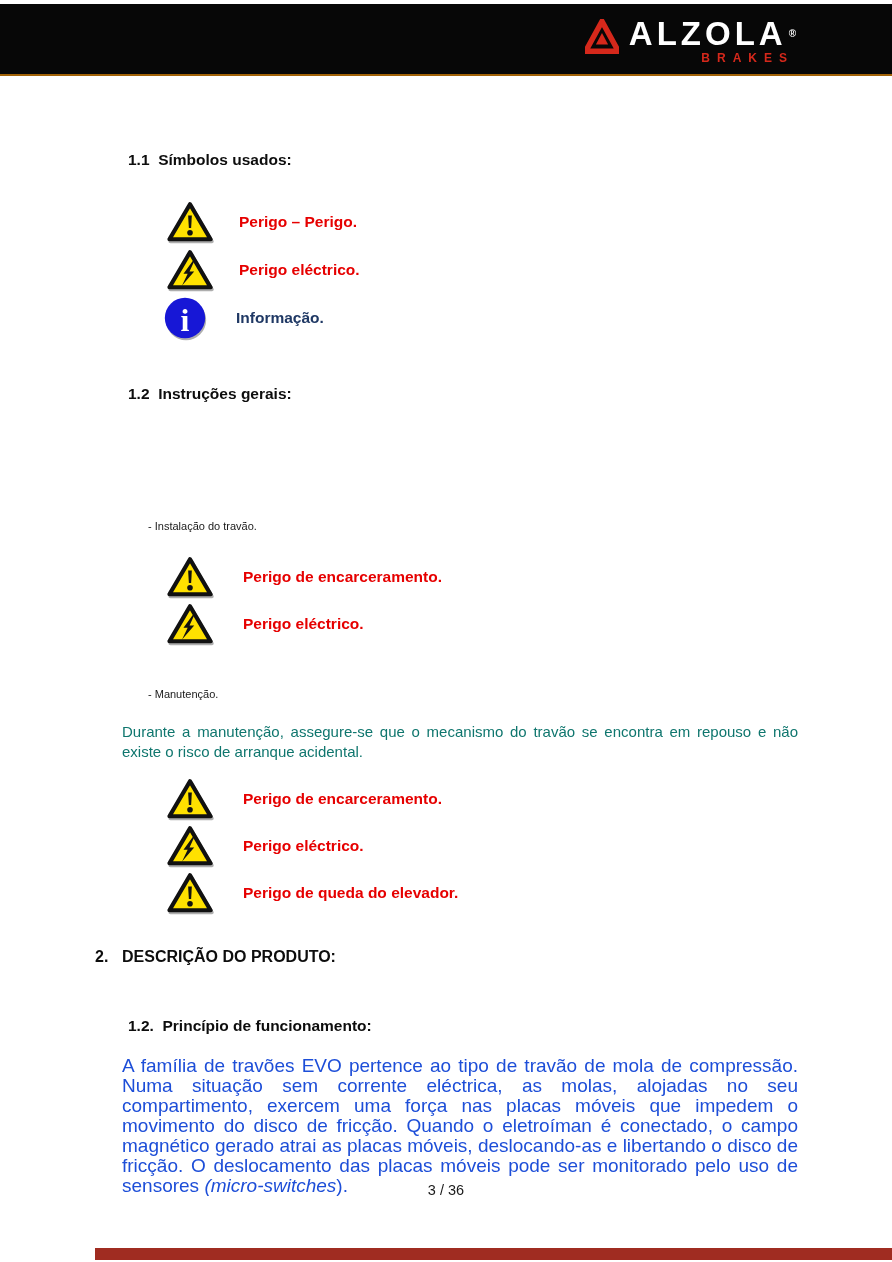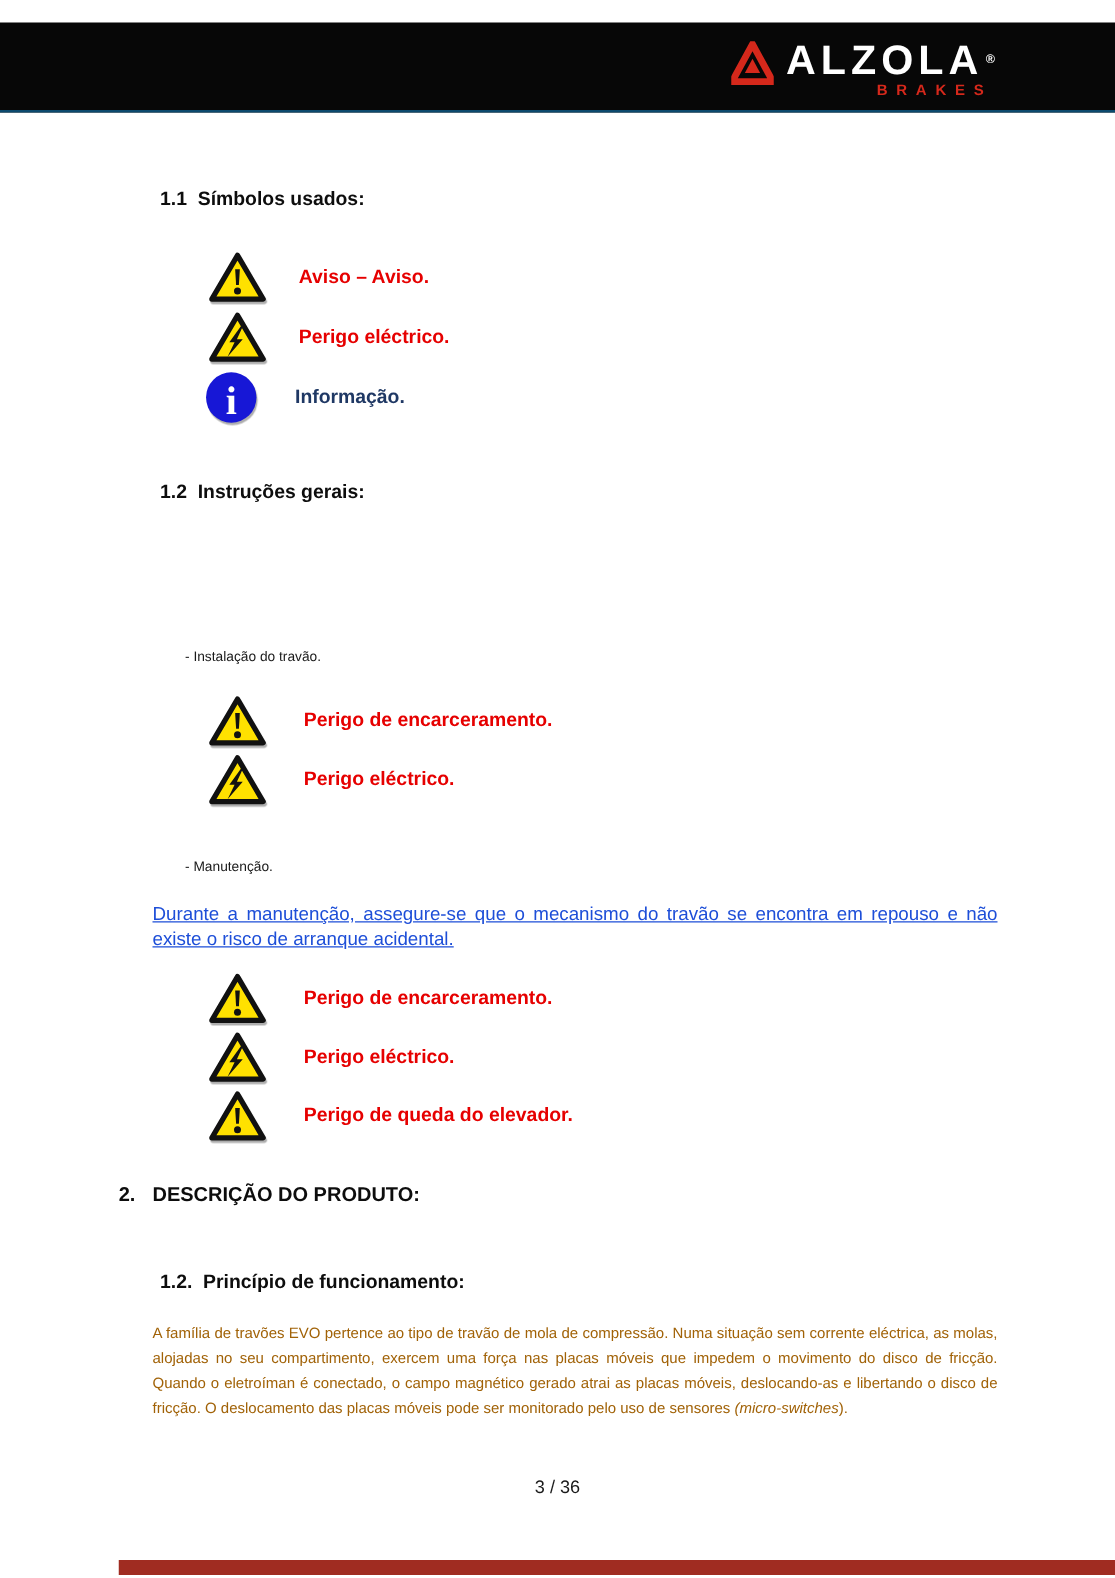--- a/index.html
+++ b/index.html
@@ -6,23 +6,23 @@
   .page{
     position:relative;
     width:892px;height:1262px;
     background:#ffffff;
     font-family:"Liberation Sans", sans-serif;
     color:#1a1a1a;
     overflow:hidden;
   }
   
   .header{
-    position:absolute;left:0;top:18px;width:892px;height:70px;
+    position:absolute;left:0;top:4px;width:892px;height:70px;
     background:#070707;
-    border-bottom:2px solid #0c4a6e;
+    border-bottom:2px solid #a16207;
   }
   .logo{
     position:absolute;right:96px;top:13px;
     display:flex;align-items:flex-start;gap:10px;
   }
   .logo-triangle{width:34px;height:36px;margin-top:2px;}
   .logo-textblock{display:flex;flex-direction:column;align-items:flex-end;}
   .logo-word{
     color:#ffffff;font-weight:bold;font-size:33px;line-height:33px;
     letter-spacing:4px;white-space:nowrap;
@@ -42,25 +42,25 @@
   .sym-label{font-size:15.5px;font-weight:bold;white-space:nowrap;}
   .red-label{color:#e60000;}
   .navy-label{color:#1f3864;}
   
   .info-note{
     position:absolute;font-size:15.5px;font-weight:bold;color:#1f3864;
     width:560px;line-height:20px;
   }
   .list-item{position:absolute;font-size:11px;color:#1a1a1a;white-space:nowrap;}
   .para{
-    position:absolute;font-size:15px;color:#1d4ed8;
-    text-align:justify;line-height:19.5px;text-decoration:underline;
+    position:absolute;font-size:15px;color:#0f766e;
+    text-align:justify;line-height:19.5px;
   }
   .para2{
-    position:absolute;font-size:12px;color:#a16207;
+    position:absolute;font-size:19px;color:#1d4ed8;
     text-align:justify;line-height:20px;
   }
   .italic{font-style:italic;}
   
   .page-number{
     position:absolute;left:0;top:1182px;width:892px;
     text-align:center;font-size:14.5px;color:#1a1a1a;
   }
   .footer-bar{
     position:absolute;left:95px;right:0;top:1248px;height:12px;
@@ -106,21 +106,21 @@
 
   <div class="h-sub" style="left:128px;top:151px;">
     <span>1.1</span>&nbsp;
     <span>Símbolos usados:</span>
   </div>
 
   <div class="sym-row" style="left:163px;top:201px;gap:22px;">
     <svg class="sym-icon" width="54" height="42" viewBox="0 0 100 90">
         <use href="#tri-warn"></use>
       </svg>
-    <span class="sym-label red-label">Aviso – Aviso.</span>
+    <span class="sym-label red-label">Perigo – Perigo.</span>
   </div>
   <div class="sym-row" style="left:163px;top:249px;gap:22px;">
     <svg class="sym-icon" width="54" height="42" viewBox="0 0 100 90">
         <use href="#tri-elec"></use>
       </svg>
     <span class="sym-label red-label">Perigo eléctrico.</span>
   </div>
   <div class="sym-row" style="left:164px;top:297px;gap:30px;justify-content:space-between;">
     <svg class="sym-icon" width="42" height="42" viewBox="0 0 100 100">
         <use href="#info-circ"></use>

